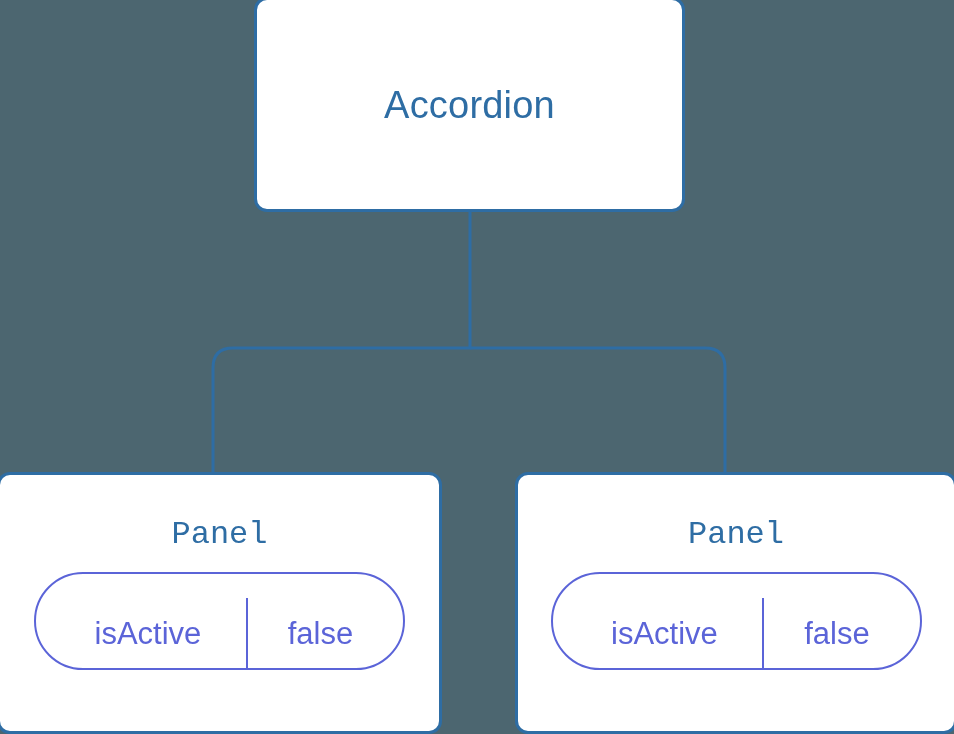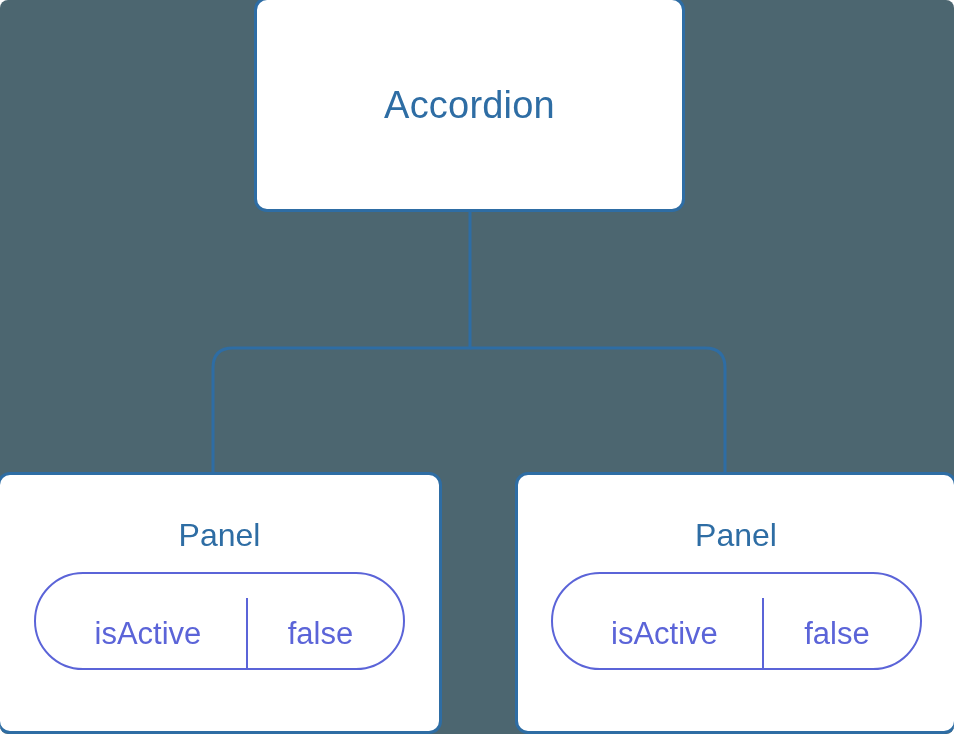--- a/index.html
+++ b/index.html
@@ -12,21 +12,20 @@
     height: 734px;
     overflow: hidden;
     font-family: "Liberation Sans", "DejaVu Sans", sans-serif;
   }
   #canvas {
     position: relative;
     width: 954px;
     height: 734px;
     background: #4c6670;
     overflow: hidden;
-    border-radius: 8px;
   }
 
   
   #connectors {
     position: absolute;
     left: 0;
     top: 0;
     width: 954px;
     height: 734px;
     pointer-events: none;
@@ -68,20 +67,21 @@
     left: -3px;
     width: 445px;
   }
   #node-panel-1 {
     left: 515px;
     width: 442px;
   }
   .node-panel .node-title {
     font-size: 32px;
     line-height: 1;
+    font-family: Liberation Mono, monospace;
   }
 
   .node-title {
     color: #2e6da4;
     font-weight: 400;
     text-align: center;
     user-select: none;
   }
 
   

